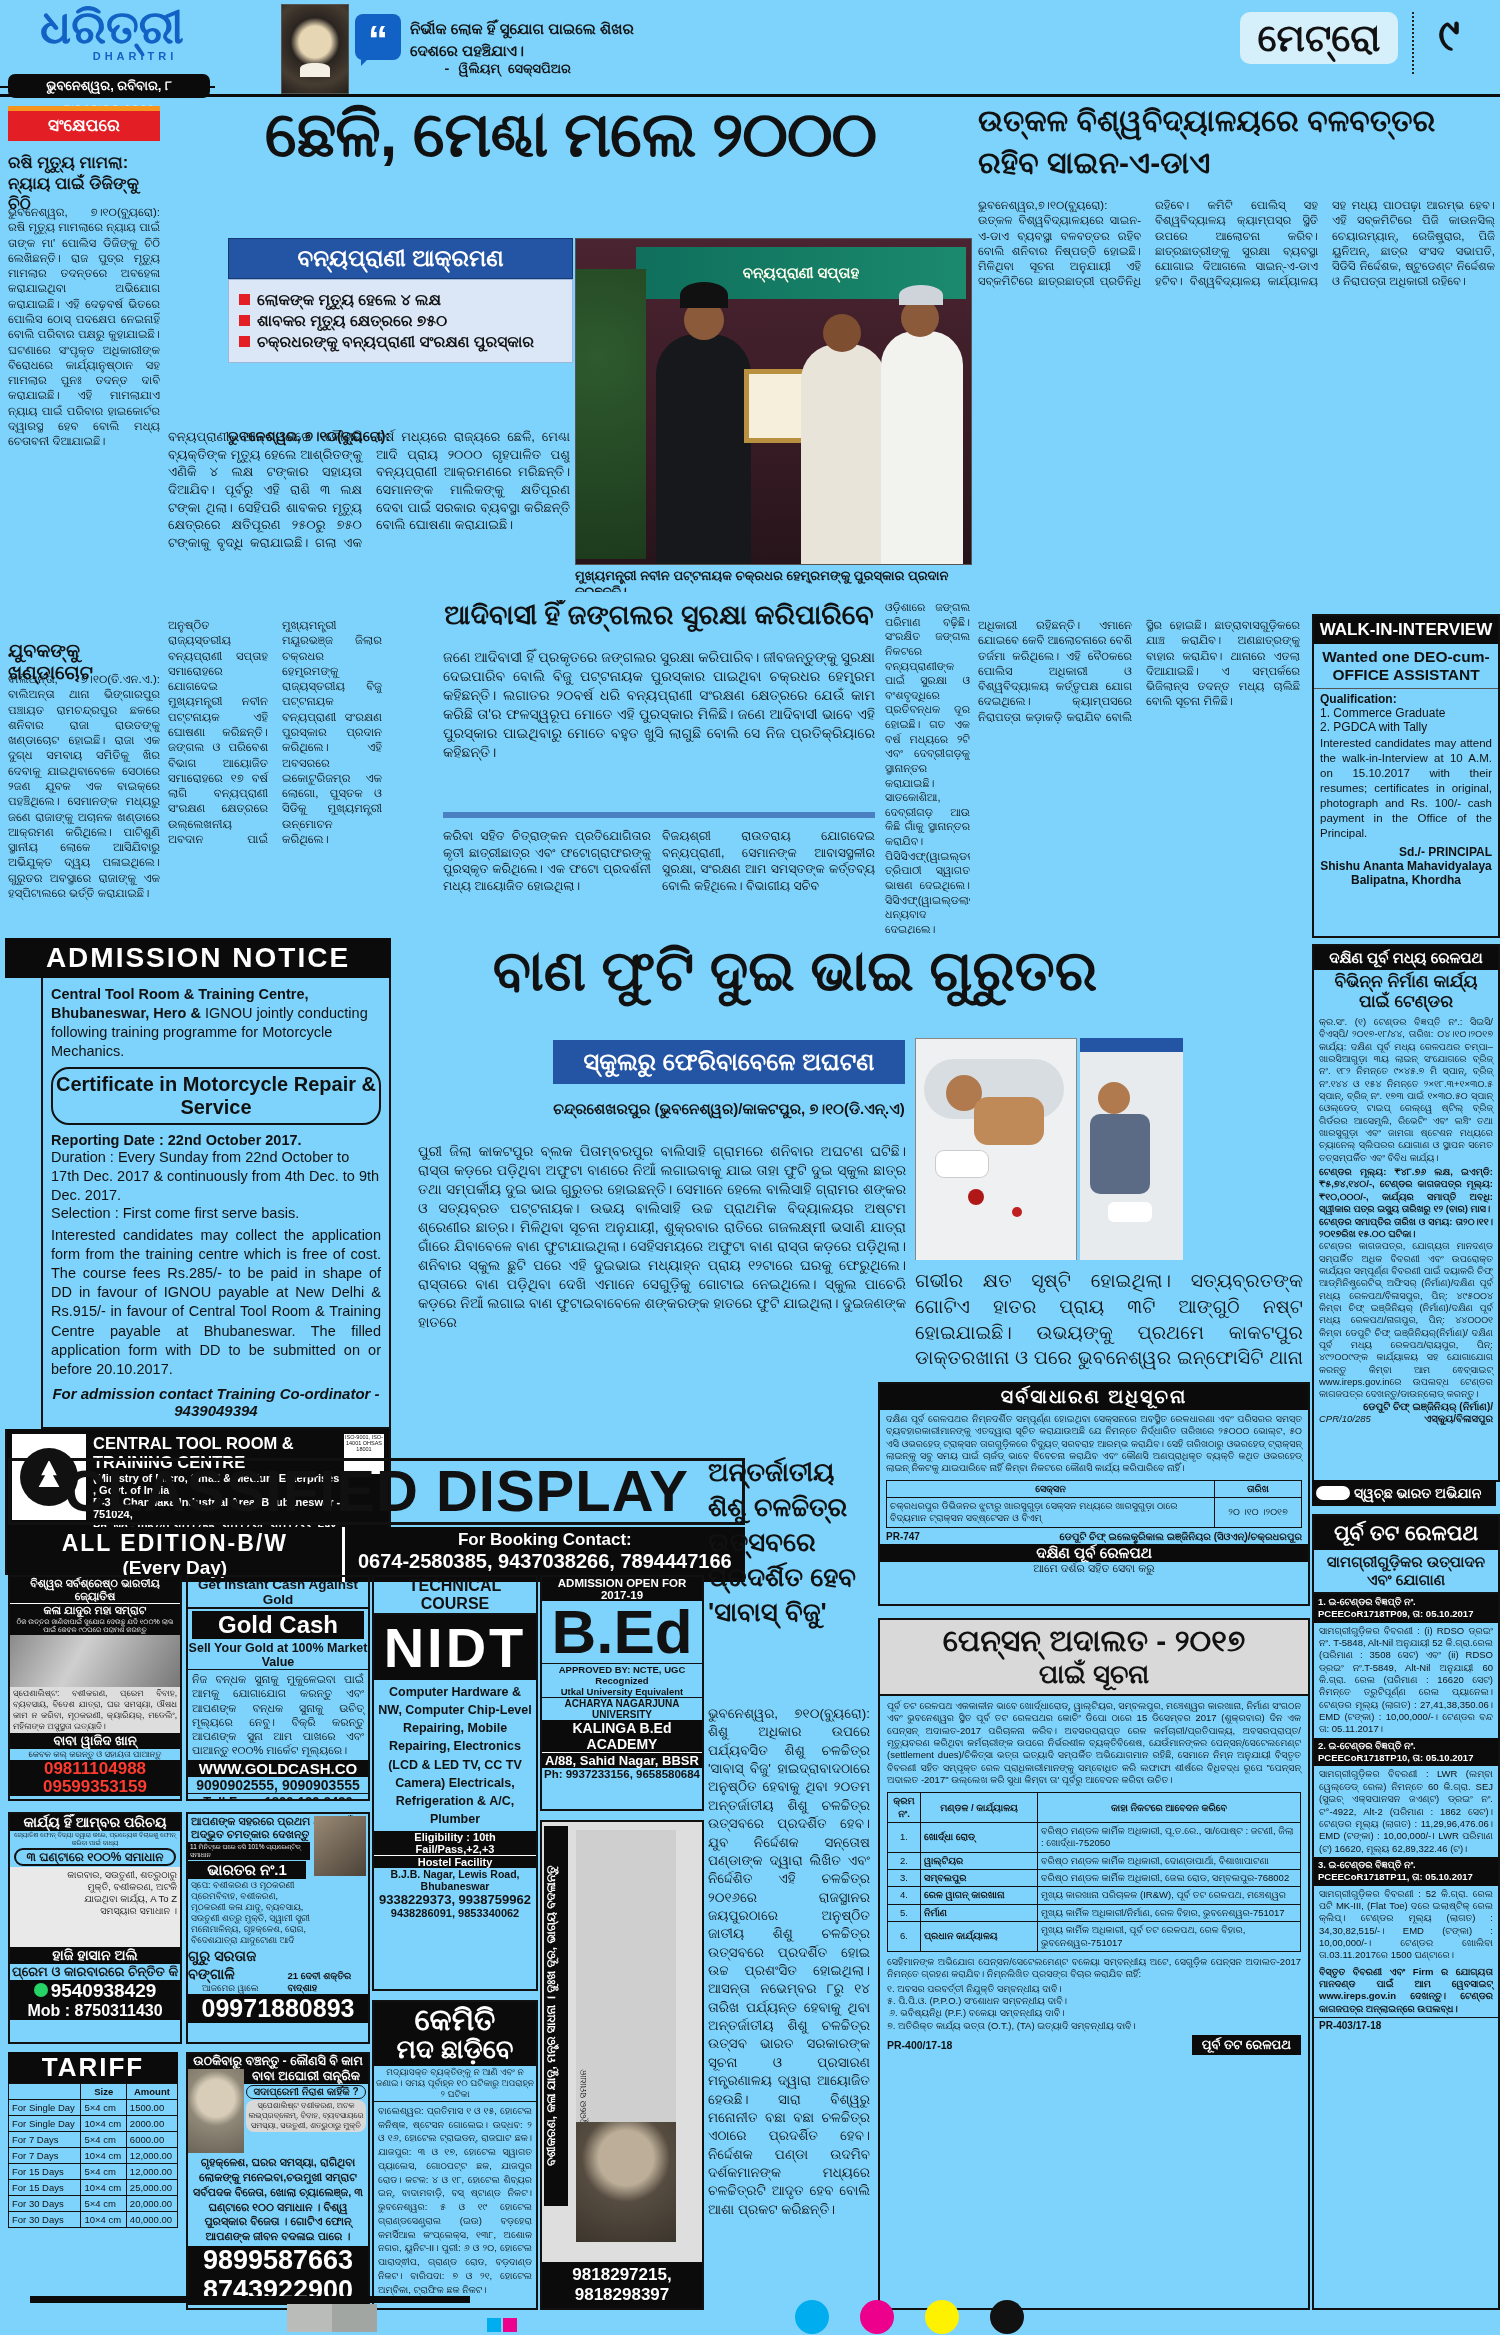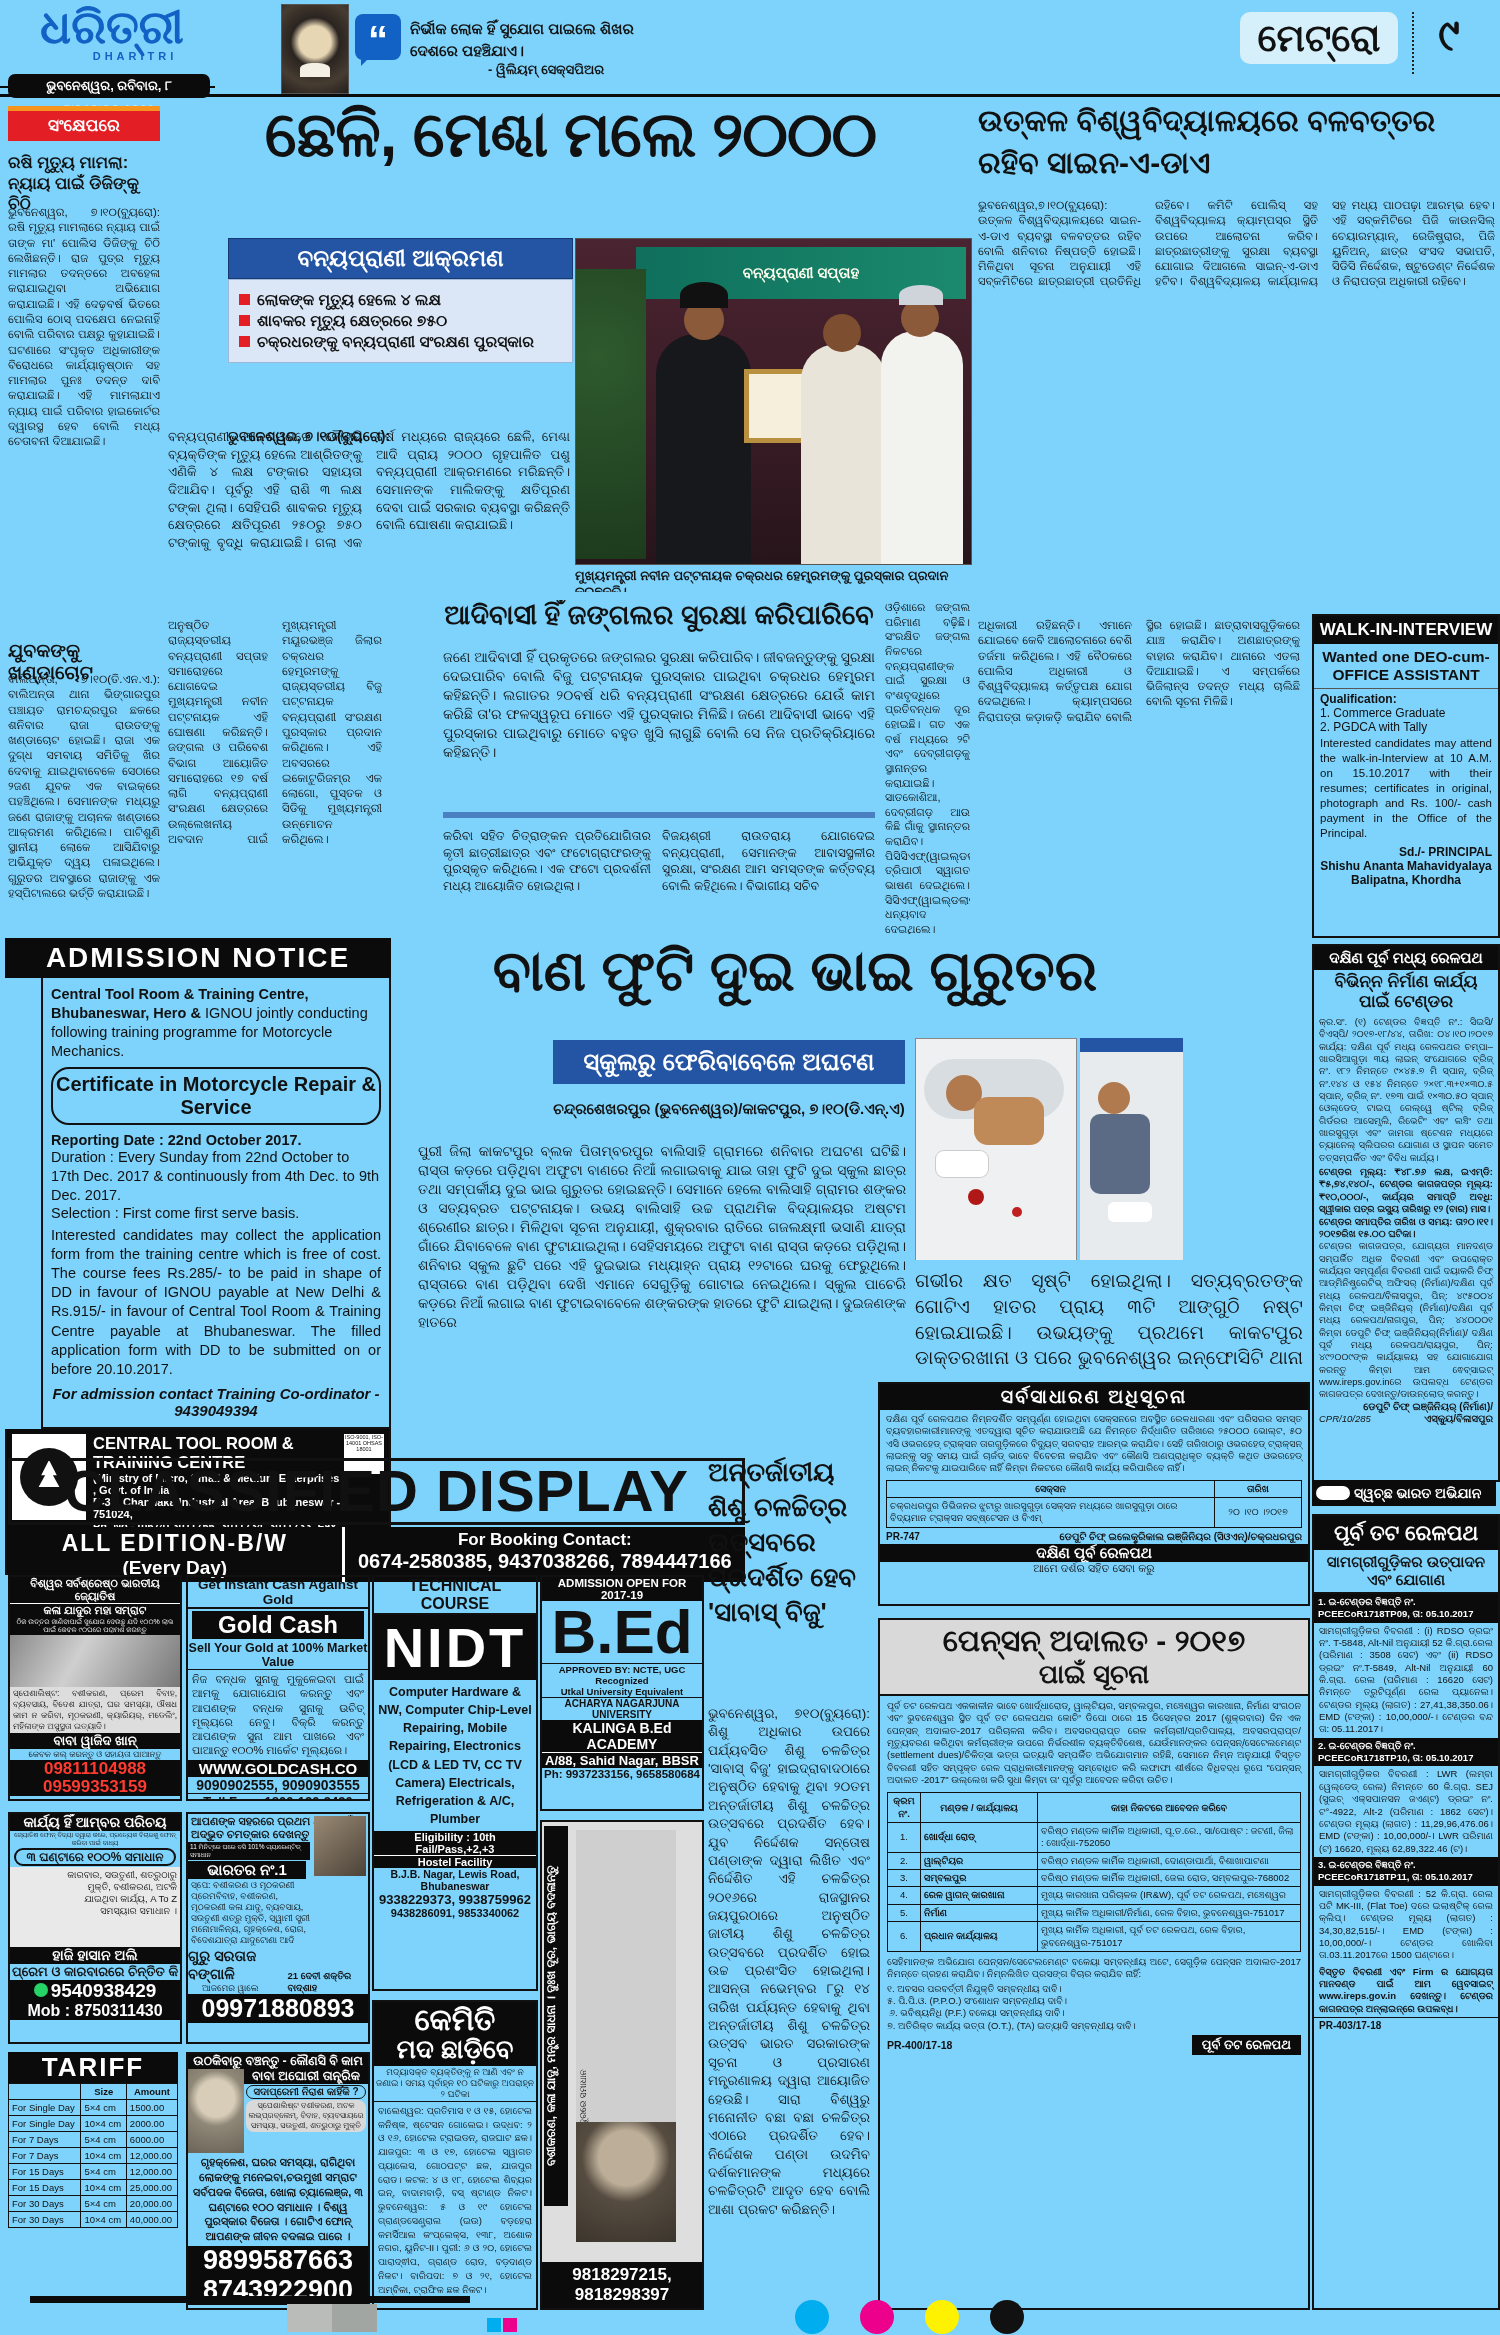--- a/index.html
+++ b/index.html
@@ -38,21 +38,21 @@
   <div class="abs blackbar ctr" style="left:8px;top:74px;width:202px;height:24px;border-radius:7px;font-size:13px;font-weight:bold;line-height:24px;">ଭୁବନେଶ୍ୱର, ରବିବାର, ୮ ଅକ୍ଟୋବର,୨୦୧୭</div>
 
   <div class="abs photo-frame clip" style="left:281px;top:4px;width:66px;height:88px;background:radial-gradient(circle at 50% 42%,#e7d6b4 0 26%,#2a2420 40%,#463c31 70%,#241f1c 100%);">
     <div class="abs" style="left:18px;top:58px;width:30px;height:14px;background:#f4f0e6;border-radius:40% 40% 0 0;"></div>
   </div>
   <div class="abs" style="left:355px;top:14px;width:46px;height:46px;background:#1261c4;border-radius:8px;">
     <div class="b" style="color:#fff;font-size:40px;line-height:52px;text-align:center;">“</div>
     <div class="abs" style="left:6px;top:42px;width:0;height:0;border-left:10px solid #1261c4;border-bottom:10px solid transparent;"></div>
   </div>
   <div class="abs b" style="left:410px;top:18px;width:225px;font-size:15px;line-height:1.45;">ନିର୍ଭୀକ ଲୋକ ହିଁ ସୁଯୋଗ ପାଇଲେ ଶିଖର ଦେଶରେ ପହଞ୍ଚିଯାଏ।</div>
-  <div class="abs b" style="left:488px;top:62px;width:170px;font-size:13px;">- ୱିଲିୟମ୍ ସେକ୍ସପିଅର</div>
+  <div class="abs b" style="left:443px;top:62px;width:170px;font-size:13px;font-family:Liberation Mono, monospace;">- ୱିଲିୟମ୍ ସେକ୍ସପିଅର</div>
 
   <div class="abs b ctr" style="left:1240px;top:12px;width:158px;height:52px;background:#d6f0fb;border-radius:10px;font-size:38px;line-height:52px;">ମେଟ୍ରୋ</div>
   <div class="abs dotted-v" style="left:1412px;top:12px;height:62px;"></div>
   <div class="abs b" style="left:1438px;top:10px;font-size:44px;">୯</div>
   <div class="abs rule" style="left:0;top:94px;width:1500px;height:3px;"></div>
 
   <div class="abs" style="left:8px;top:106px;width:152px;">
     <div style="background:#f7941d;height:5px;"></div>
     <div class="ctr b" style="background:#e31e24;color:#fff;font-size:17px;padding:5px 0;">ସଂକ୍ଷେପରେ</div>
   </div>

